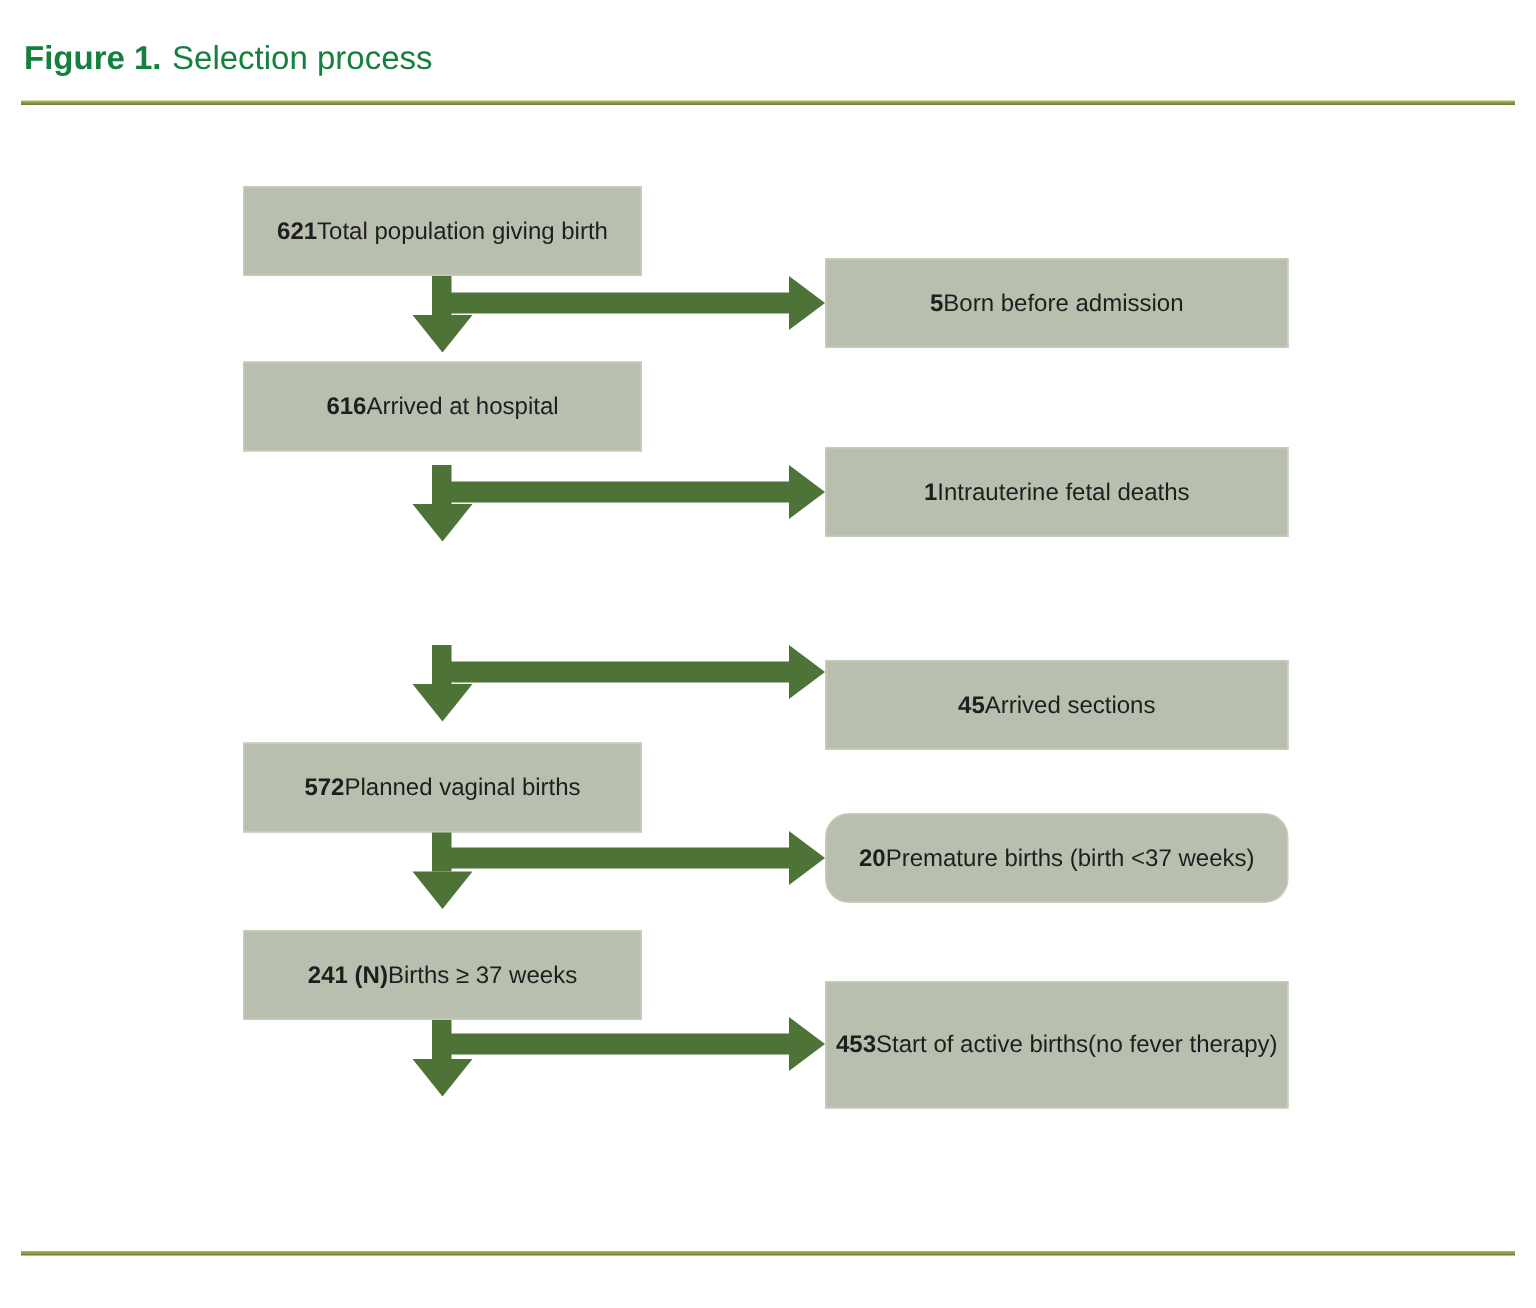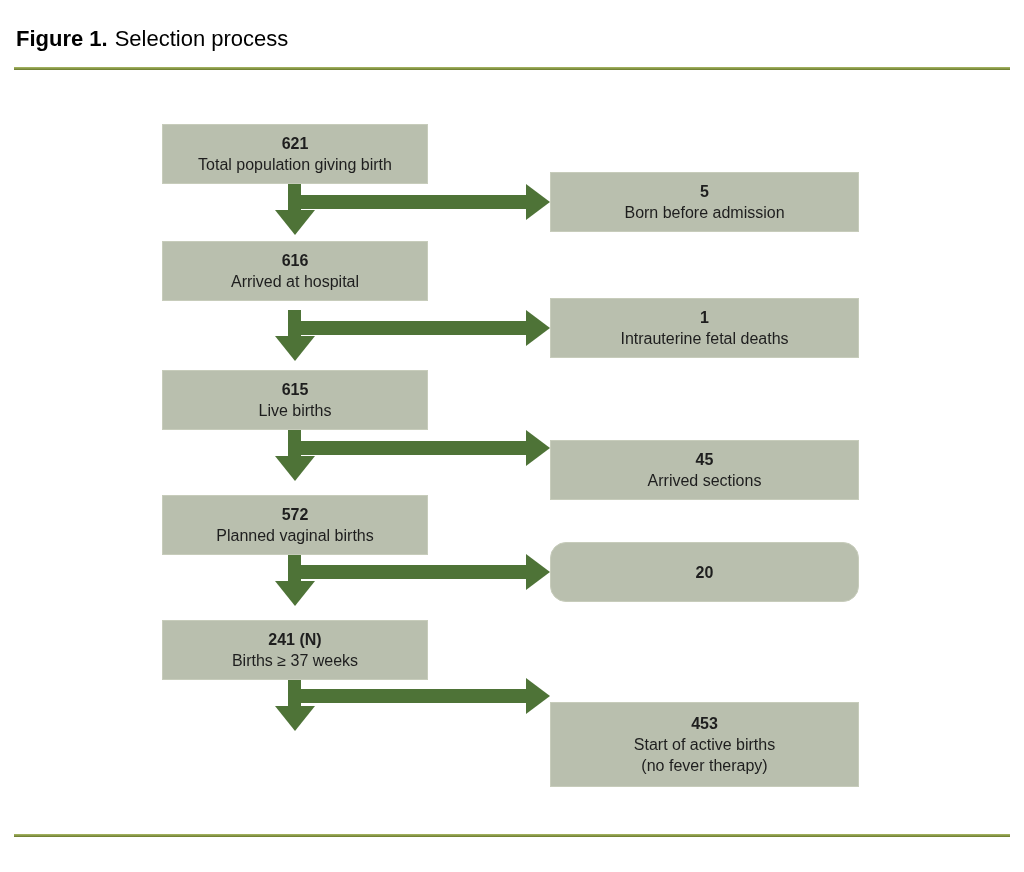--- a/index.html
+++ b/index.html
@@ -6,34 +6,34 @@
   .page{
     position:relative;
     width:1024px;height:872px;
     background:var(--page-bg,#ffffff);
     font-family:"Liberation Sans", sans-serif;
     color:var(--text-dark,#1e1e1e);
     overflow:hidden;
   }
   .fig-title{
     position:absolute;left:16px;top:26px;
-    font-size:22px;line-height:26px;color:#000000;
+    font-size:22px;line-height:26px;color:#15803d;
     white-space:nowrap;
   }
   .fig-title .bold{font-weight:bold;margin-right:7px;}
   .divider{
     position:absolute;left:14px;width:996px;height:3px;
     background:linear-gradient(to bottom,var(--divider-top,#a9b964),var(--divider-bottom,#6a792f));
   }
   .box{
     position:absolute;
     background:var(--box-fill,#b9bfae);
     border:1px solid var(--box-border,#c7ccbb);
     box-sizing:border-box;
-    display:flex;flex-direction:column;justify-content:center;align-items:center;
+    display:flex;flex-direction:row;justify-content:center;align-items:center;
     text-align:center;
     font-size:16px;line-height:21px;
   }
   .box .num{font-weight:bold;}
   .vshaft{position:absolute;width:13px;background:var(--arrow-green,#4e7337);}
   .vhead{position:absolute;width:0;height:0;
     border-left:20px solid transparent;border-right:20px solid transparent;
     border-top:25px solid var(--arrow-green,#4e7337);}
   .hshaft{position:absolute;height:14px;background:var(--arrow-green,#4e7337);}
   .hhead{position:absolute;width:0;height:0;
@@ -51,24 +51,20 @@
   <div class="divider" style="top:67px;"></div>
 
   <div class="box" style="left:162px;top:124px;width:266px;height:60px;">
     <div class="num">621</div>
     <div class="lbl">Total population giving birth</div>
   </div>
   <div class="box" style="left:162px;top:241px;width:266px;height:60px;">
     <div class="num">616</div>
     <div class="lbl">Arrived at hospital</div>
   </div>
-  <div class="box" style="left:162px;top:370px;width:266px;height:60px;">
-    <div class="num">615</div>
-    <div class="lbl">Live births</div>
-  </div>
   <div class="box" style="left:162px;top:495px;width:266px;height:60px;justify-content:center;">
     <div class="num">572</div>
     <div class="lbl">Planned vaginal births</div>
   </div>
   <div class="box" style="left:162px;top:620px;width:266px;height:60px;">
     <div class="num">241 (N)</div>
     <div class="lbl">Births ≥ 37 weeks</div>
   </div>
 
   <div class="box" style="left:550px;top:172px;width:309px;height:60px;">
@@ -78,22 +74,23 @@
   <div class="box" style="left:550px;top:298px;width:309px;height:60px;">
     <div class="num">1</div>
     <div class="lbl">Intrauterine fetal deaths</div>
   </div>
   <div class="box" style="left:550px;top:440px;width:309px;height:60px;">
     <div class="num">45</div>
     <div class="lbl">Arrived sections</div>
   </div>
   <div class="box" style="left:550px;top:542px;width:309px;height:60px;border-radius:16px;">
     <div class="num">20</div>
+    <div class="lbl">Premature births (birth &lt;37 weeks)</div>
   </div>
-  <div class="box" style="left:550px;top:654px;width:309px;height:85px;margin-top:48px;">
+  <div class="box" style="left:550px;top:654px;width:309px;height:85px;">
     <div class="num">453</div>
     <div class="lbl">Start of active births</div>
     <div class="lbl">(no fever therapy)</div>
   </div>
 
   <div class="vshaft" style="left:288px;top:184px;height:26px;"></div>
   <div class="vhead" style="left:275px;top:210px;"></div>
   <div class="hshaft" style="left:288px;top:195px;width:238px;"></div>
   <div class="hhead" style="left:526px;top:184px;"></div>
 

